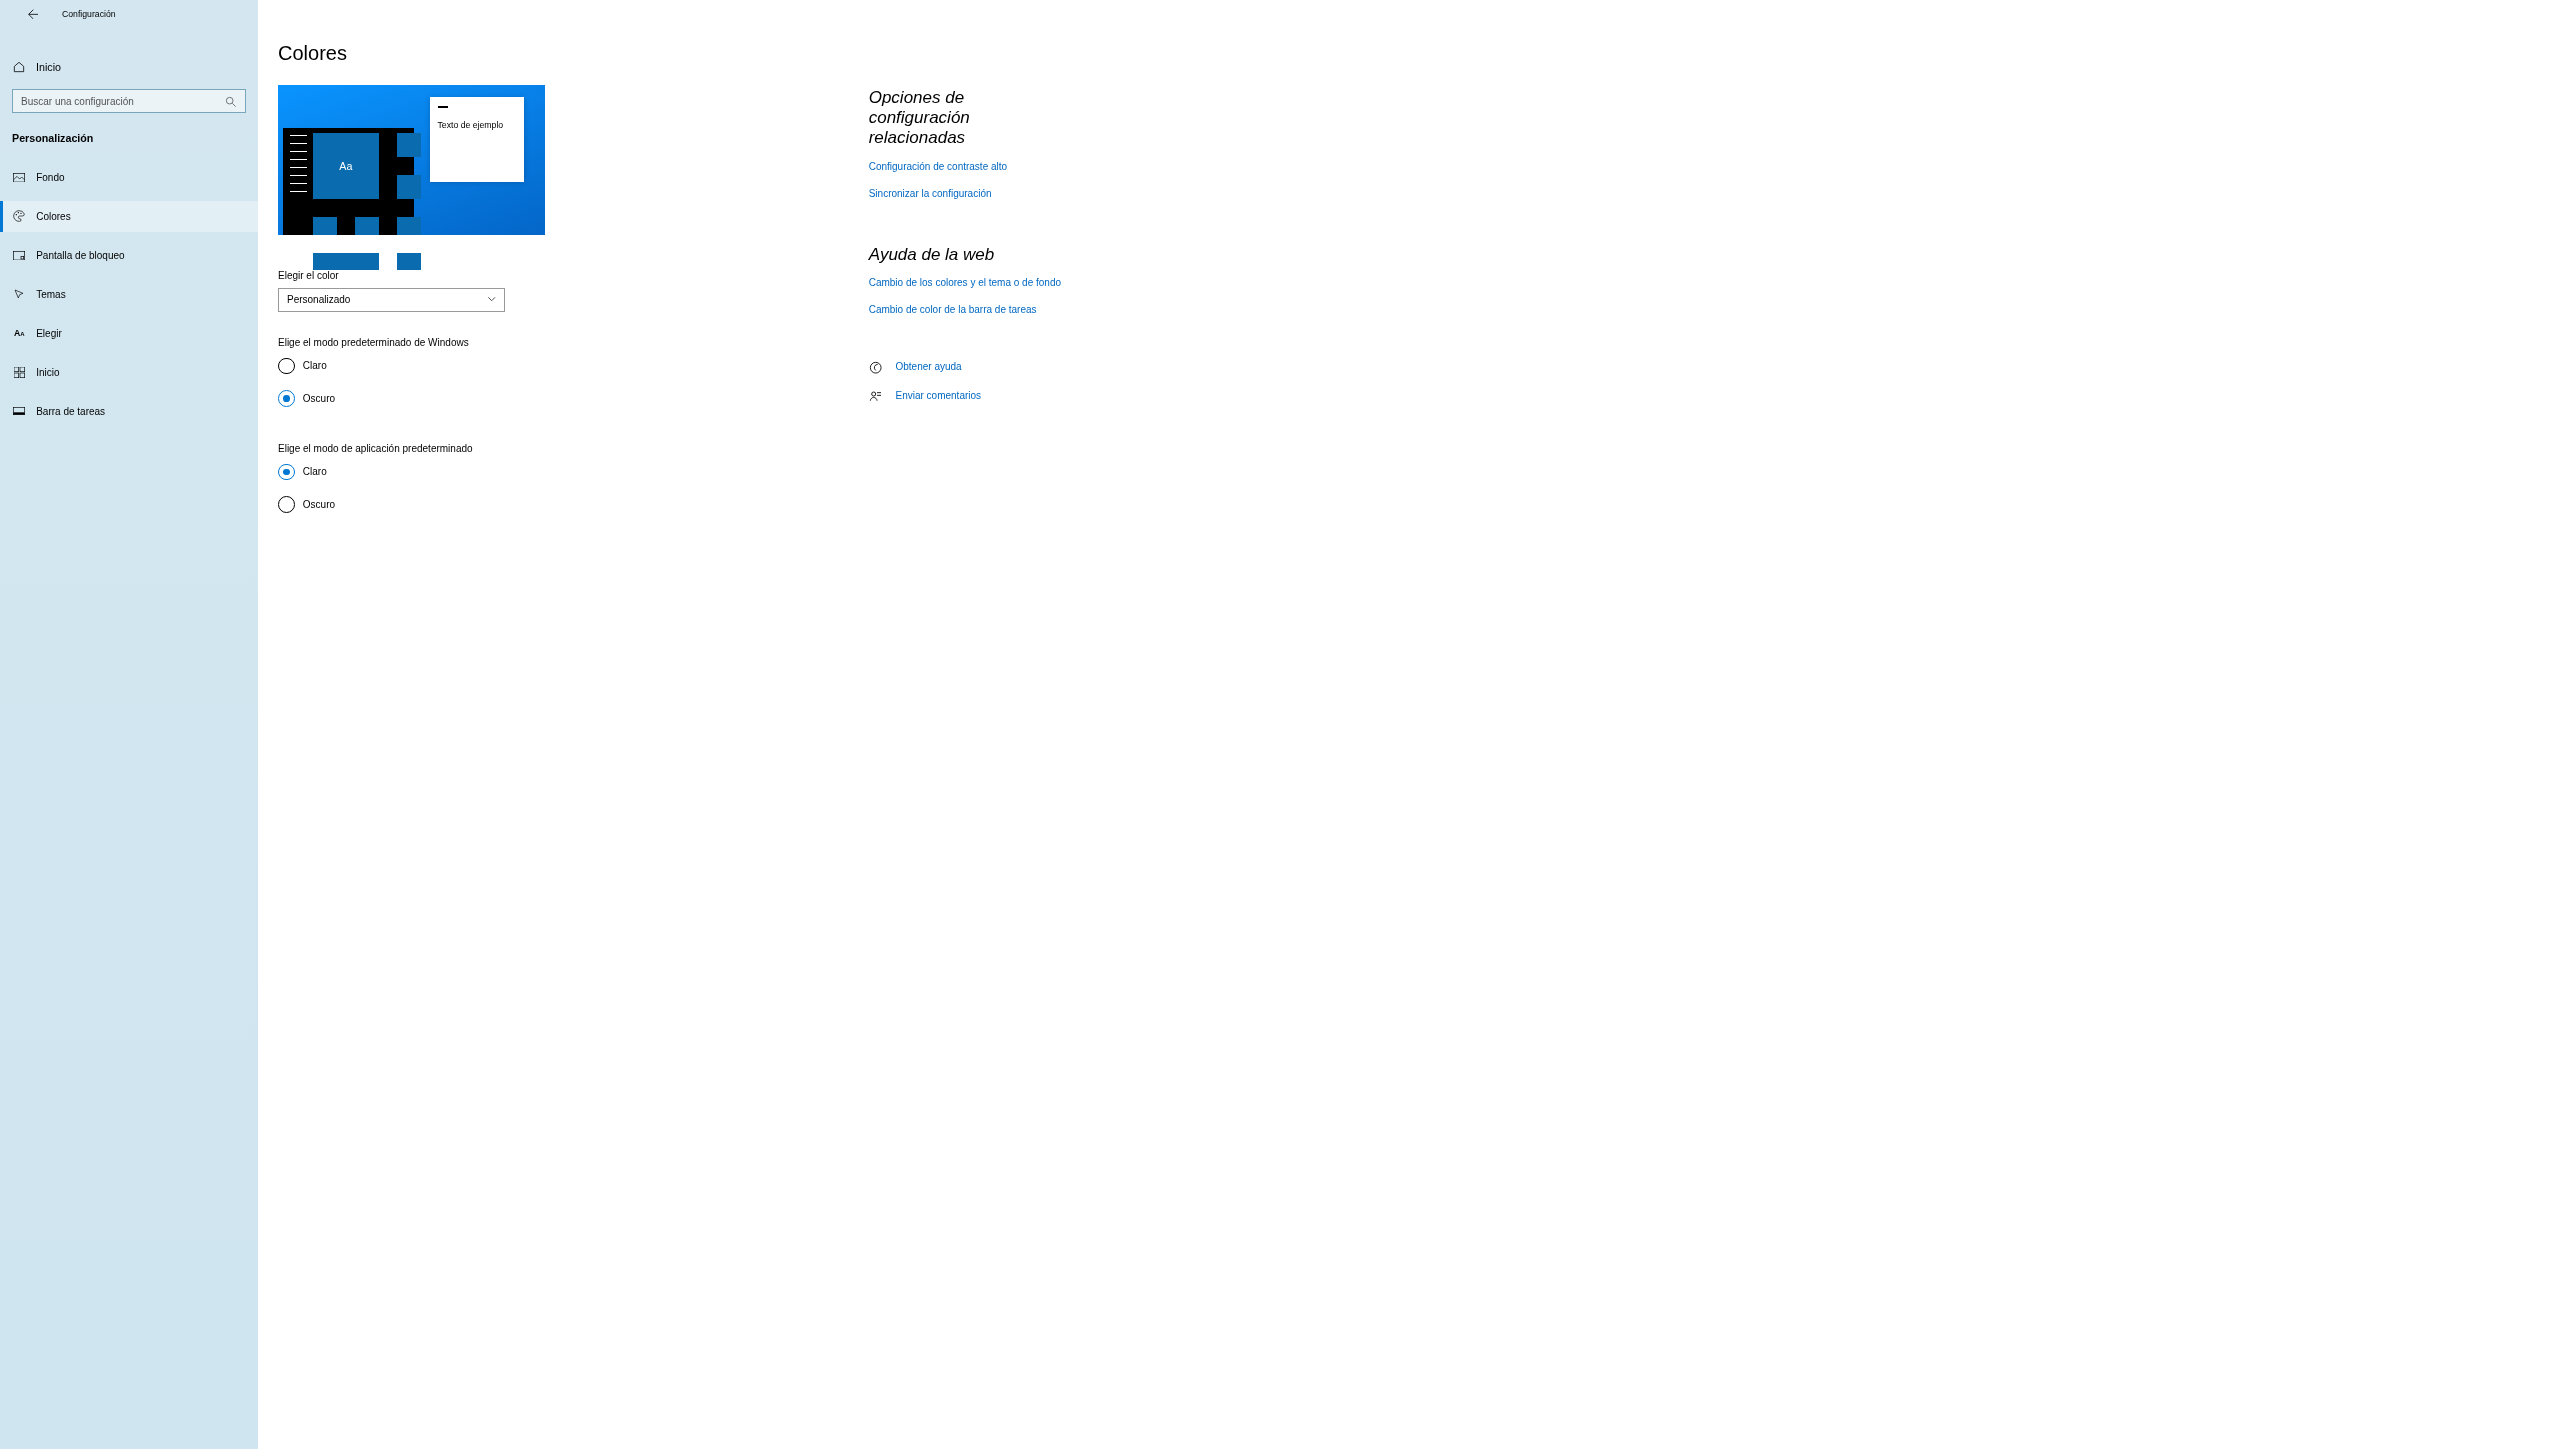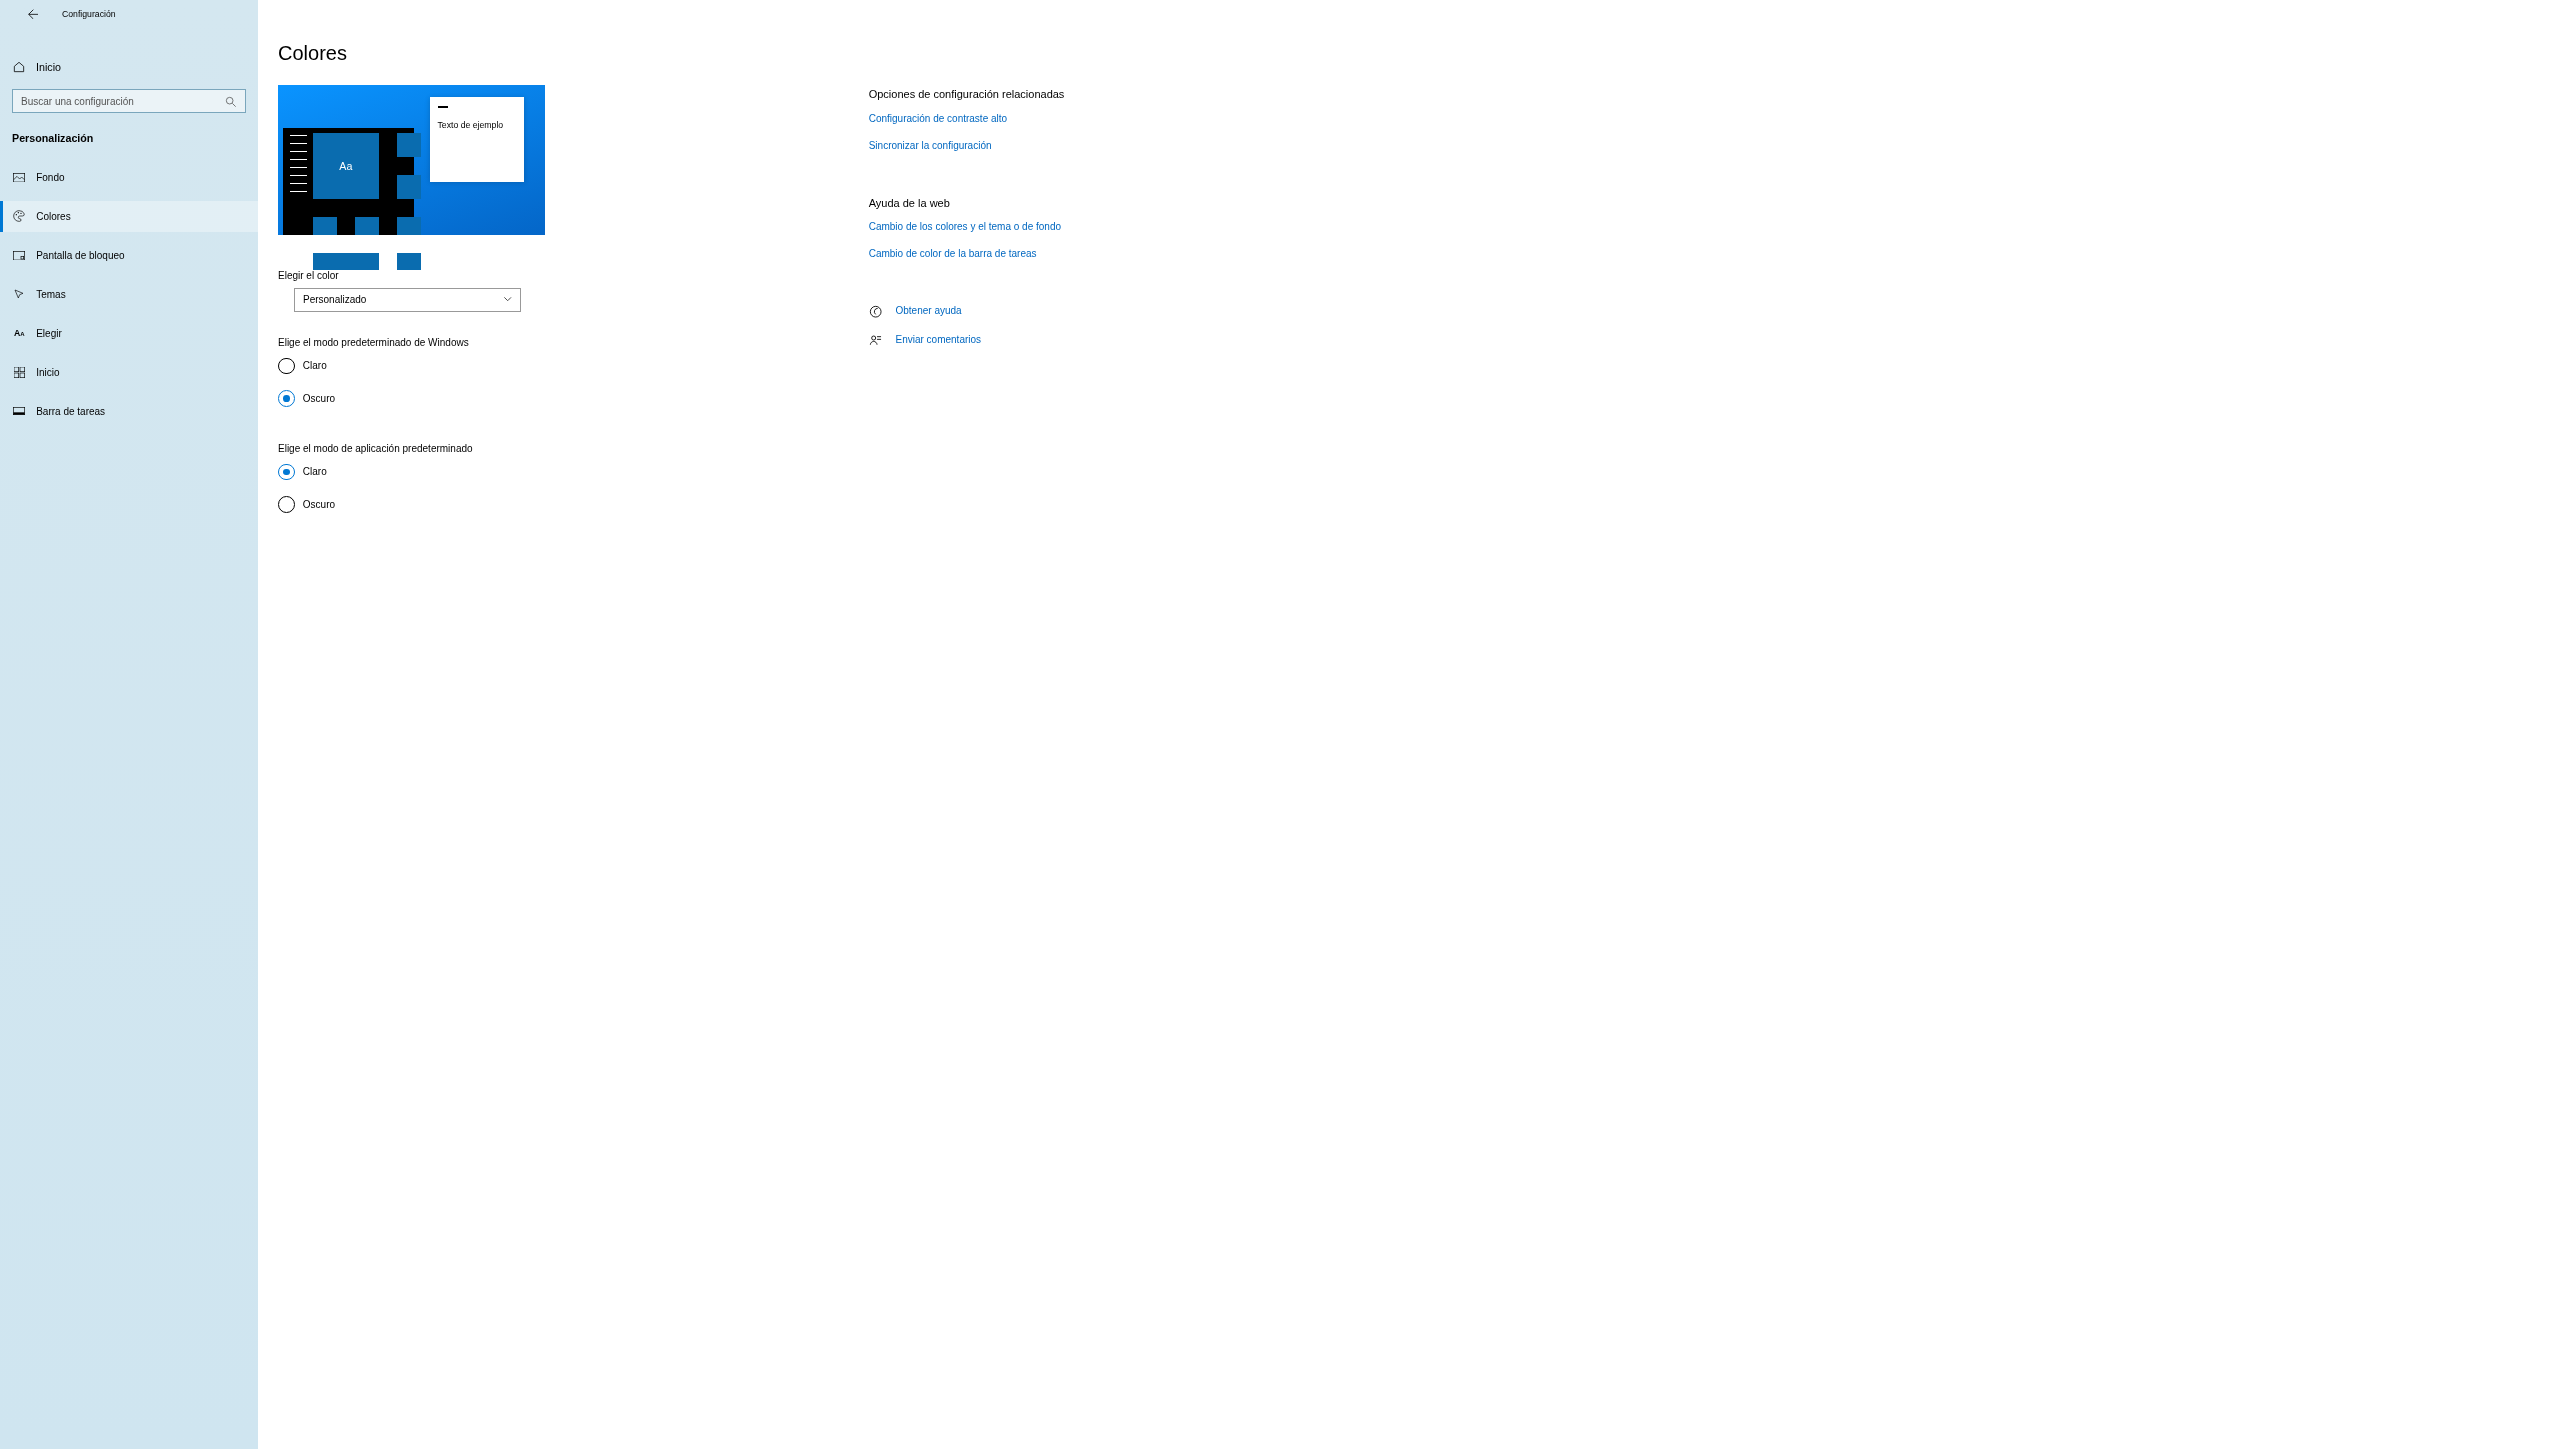--- a/index.html
+++ b/index.html
@@ -209,21 +209,20 @@
 .dropdown {
   width: 227px;
   height: 24px;
   border: 0.7px solid #999;
   display: flex;
   align-items: center;
   justify-content: space-between;
   padding: 0 8px;
   box-sizing: border-box;
   margin-bottom: 25.5px;
-  margin-left: 16px;
 }
 .dropdown .dval { font-size: 10px; }
 .dropdown .chev svg { width:9.4px;height:9.4px;}
 
 .group-label {
   font-size: 10px;
   margin-bottom: 9.4px;
 }
 .radio-row {
   display: flex;
@@ -248,23 +247,24 @@
 }
 .radio-label { font-size: 10px; }
 .spacer { height: 20px; }
 
 .rightcol {
   margin-left: 6.7px;
   padding-top: 46px;
   width: 201px;
 }
 .rc-heading {
-  font-size: 11px;
+  font-size: 17px;
   font-weight: 500;
   margin-bottom: 10.7px;
+  font-style: italic;
 }
 .rc-link {
   color: #0067c0;
   font-size: 10px;
   margin-bottom: 12px;
   display: block;
   line-height: 1.5;
 }
 .rc-gap { height: 32px; }
 .rc-link-row {

